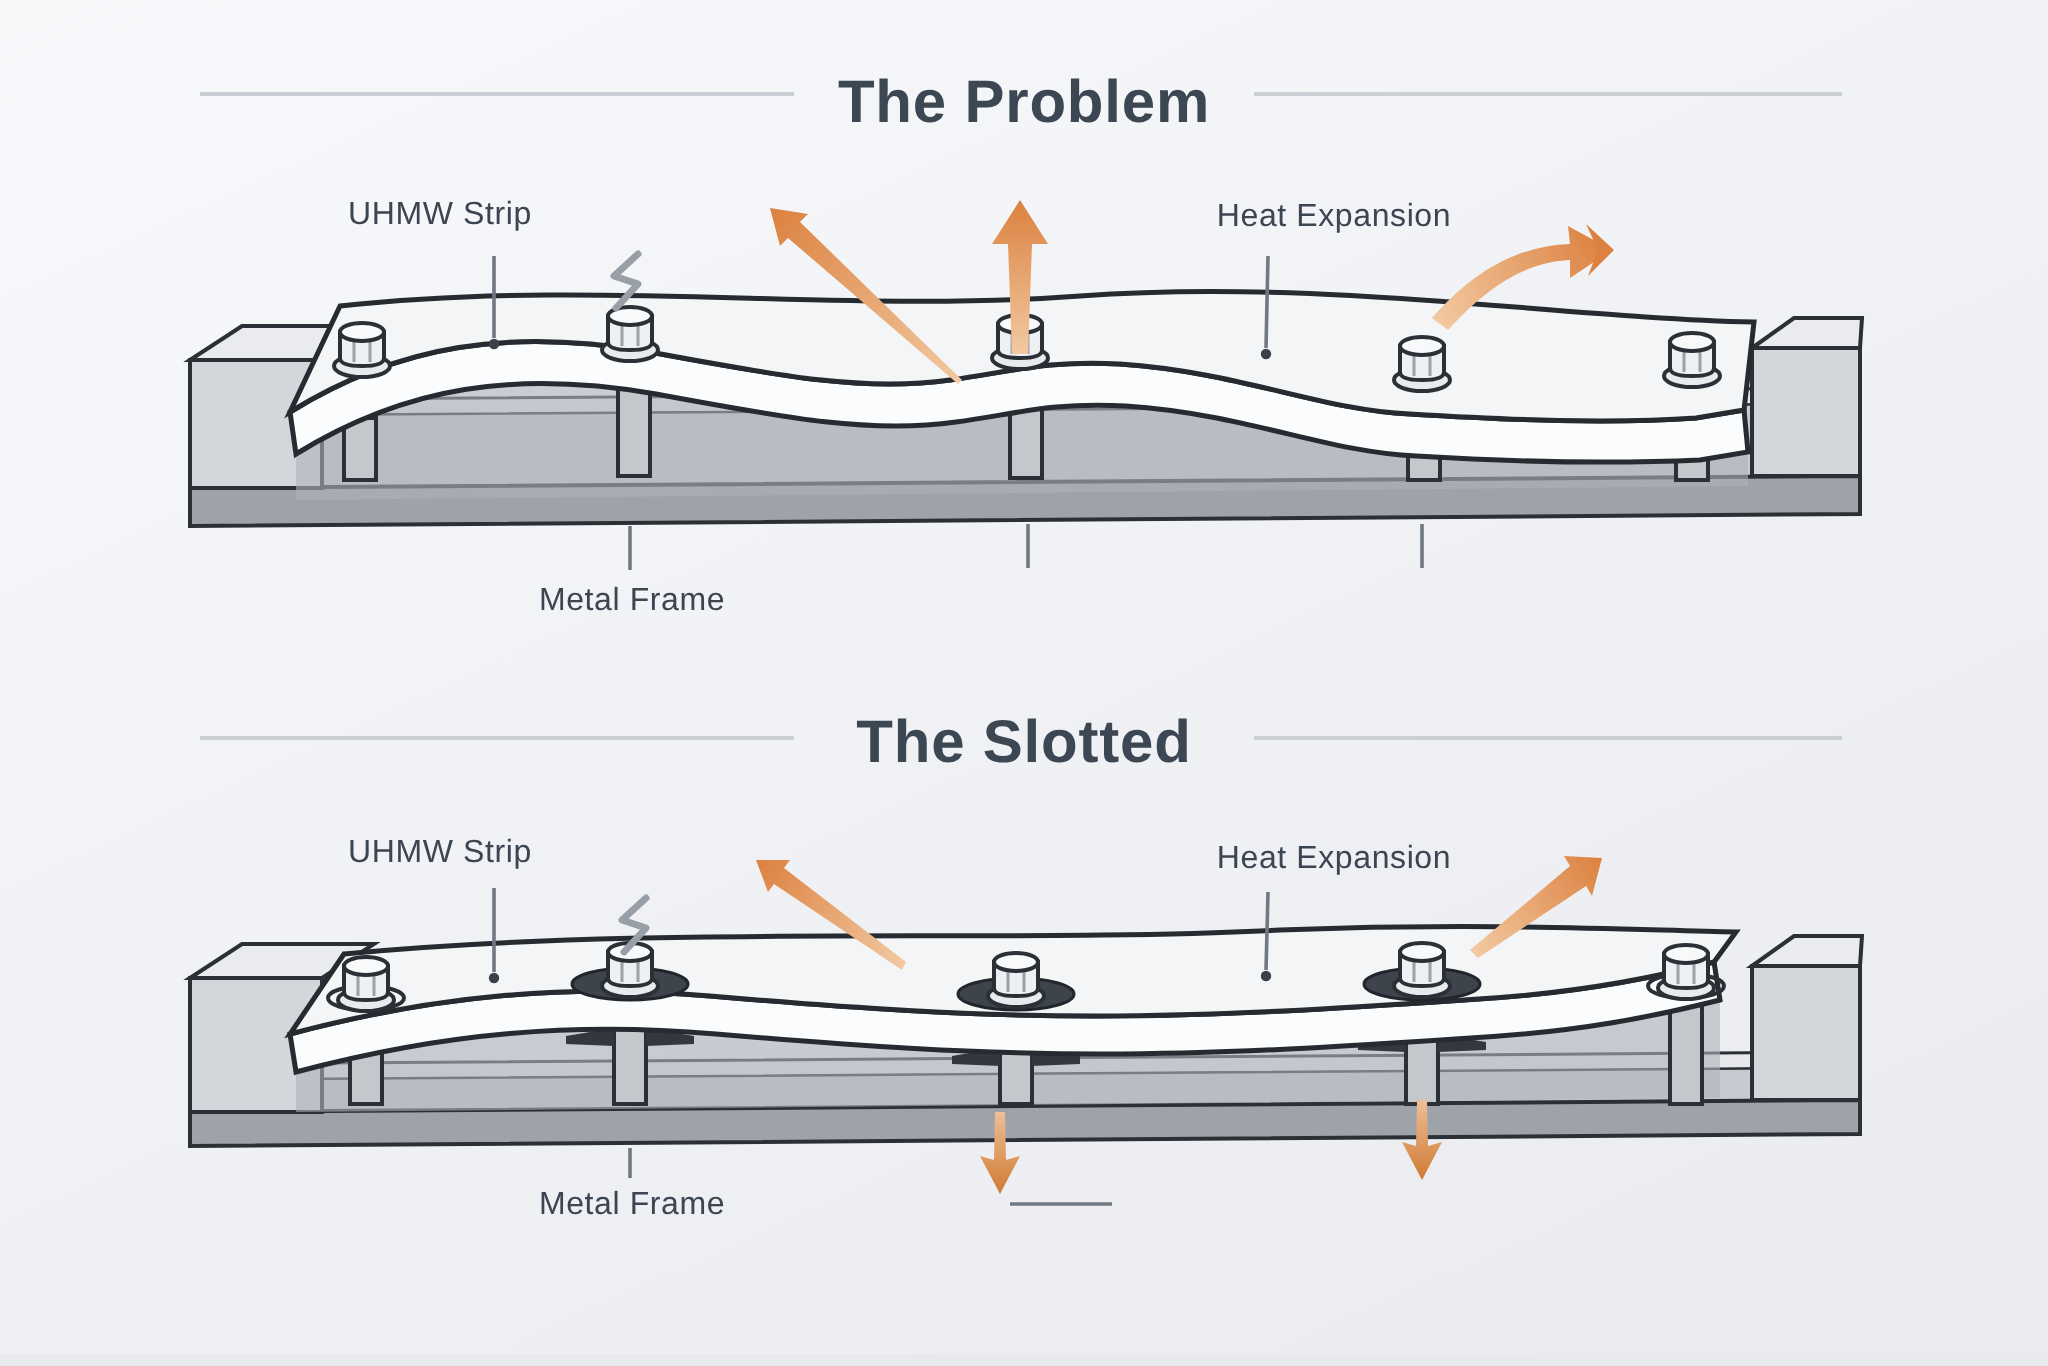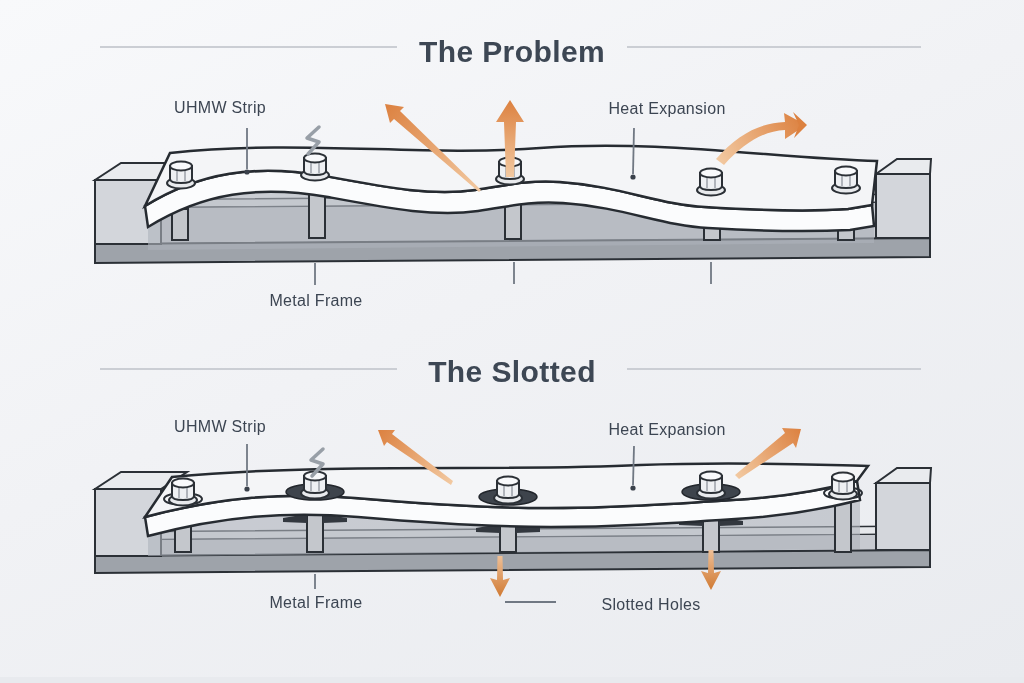--- a/index.html
+++ b/index.html
@@ -178,15 +178,14 @@
 
 <div class="title" style="left:512px;top:52px">The Problem</div>
 <div class="lbl" style="left:220px;top:108px">UHMW Strip</div>
 <div class="lbl" style="left:667px;top:109px">Heat Expansion</div>
 <div class="lbl" style="left:316px;top:301px">Metal Frame</div>
 
 <div class="title" style="left:512px;top:372px">The Slotted</div>
 <div class="lbl" style="left:220px;top:427px">UHMW Strip</div>
 <div class="lbl" style="left:667px;top:430px">Heat Expansion</div>
 <div class="lbl" style="left:316px;top:603px">Metal Frame</div>
-<div class="lbl" style="left:651px;top:605px">Slotted Holes</div>
 
 </div>
 
 </body></html>

